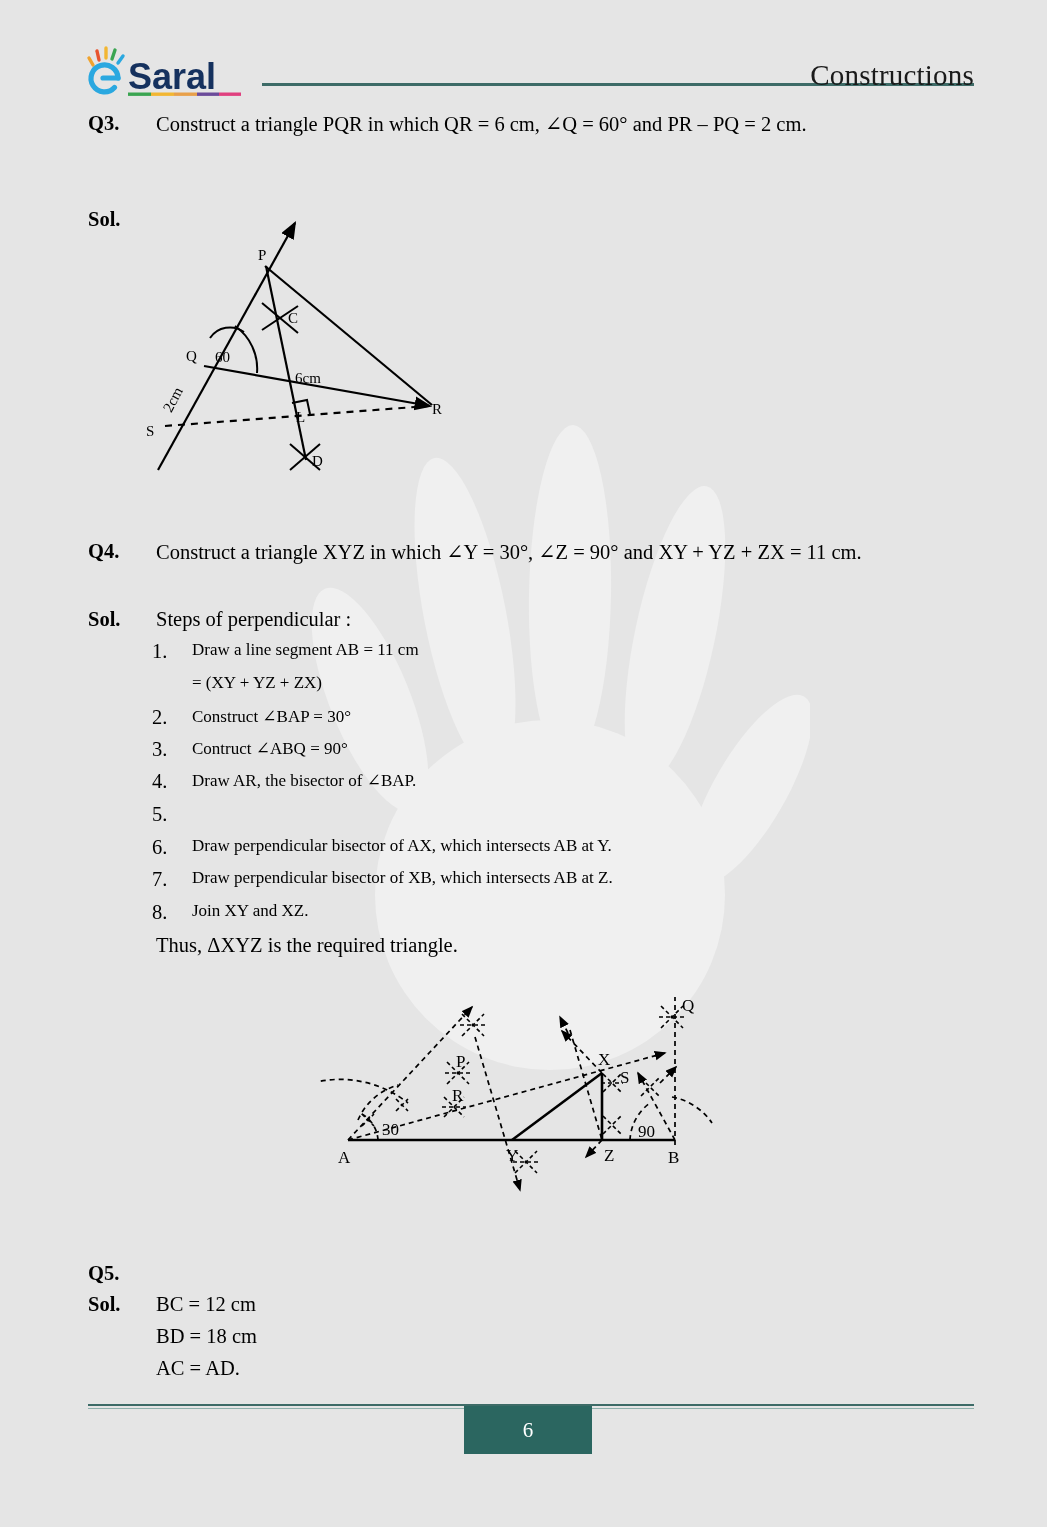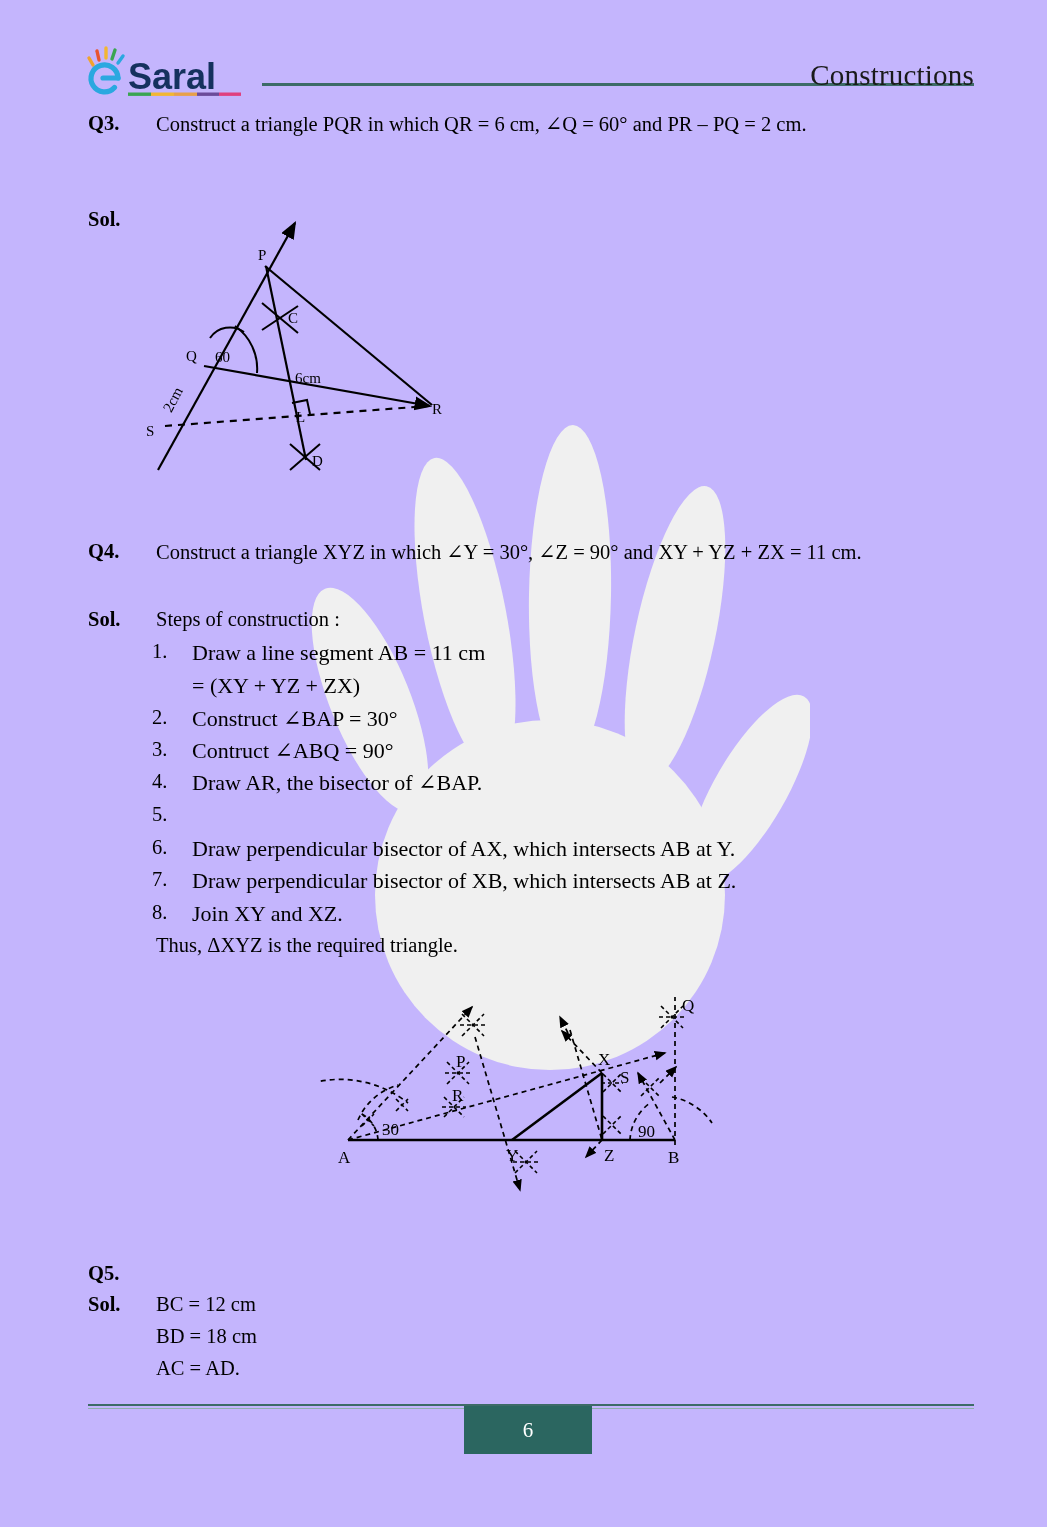--- a/index.html
+++ b/index.html
@@ -8,21 +8,21 @@
     background: #ffffff;
   }
   body {
     font-family: "Liberation Serif", "DejaVu Serif", serif;
     color: #000000;
   }
   .page {
     position: relative;
     width: 1047px;
     height: 1527px;
-    background: #c4b5fd;
+    background: #e5e5e5;
     overflow: hidden;
   }
 
   
   .watermark {
     position: absolute;
     left: 250px;
     top: 400px;
     width: 560px;
     height: 700px;
@@ -79,21 +79,21 @@
   .steps-intro {
     position: absolute;
     font-size: 20.5px;
   }
   .step-num {
     position: absolute;
     font-size: 20.5px;
   }
   .step-body {
     position: absolute;
-    font-size: 22px;
+    font-size: 17px;
     white-space: nowrap;
     text-align: center;
   }
   .plain {
     position: absolute;
     font-size: 20.5px;
     white-space: nowrap;
   }
 
   
@@ -230,21 +230,21 @@
       <text x="75" y="164">60</text>
       <text x="155" y="185">6cm</text>
       <text x="28" y="210" transform="rotate(-62 34 210)">2cm</text>
     </g>
   </svg>
 
   <div class="qlabel" style="left:88px; top:540px;">Q4.</div>
   <div class="qtext" style="left:156px; top:540px;">Construct a triangle XYZ in which ∠Y = 30°, ∠Z = 90° and XY + YZ + ZX = 11 cm.</div>
 
   <div class="qlabel" style="left:88px;  top:608px;">Sol.</div>
-  <div class="steps-intro" style="left:156px; top:608px;">Steps of construction :</div>
+  <div class="steps-intro" style="left:156px; top:608px;">Steps of perpendicular :</div>
 
   <div class="step-num" style="left:152px; top:640px;">1.</div>
   <div class="step-body" style="left:192px; top:640px;">Draw a line segment AB = 11 cm</div>
   <div class="step-body" style="left:192px; top:673px;">= (XY + YZ + ZX)</div>
 
   <div class="step-num" style="left:152px; top:706px;">2.</div>
   <div class="step-body" style="left:192px; top:706px;">Construct ∠BAP = 30°</div>
 
   <div class="step-num" style="left:152px; top:738px;">3.</div>
   <div class="step-body" style="left:192px; top:738px;">Contruct ∠ABQ = 90°</div>

